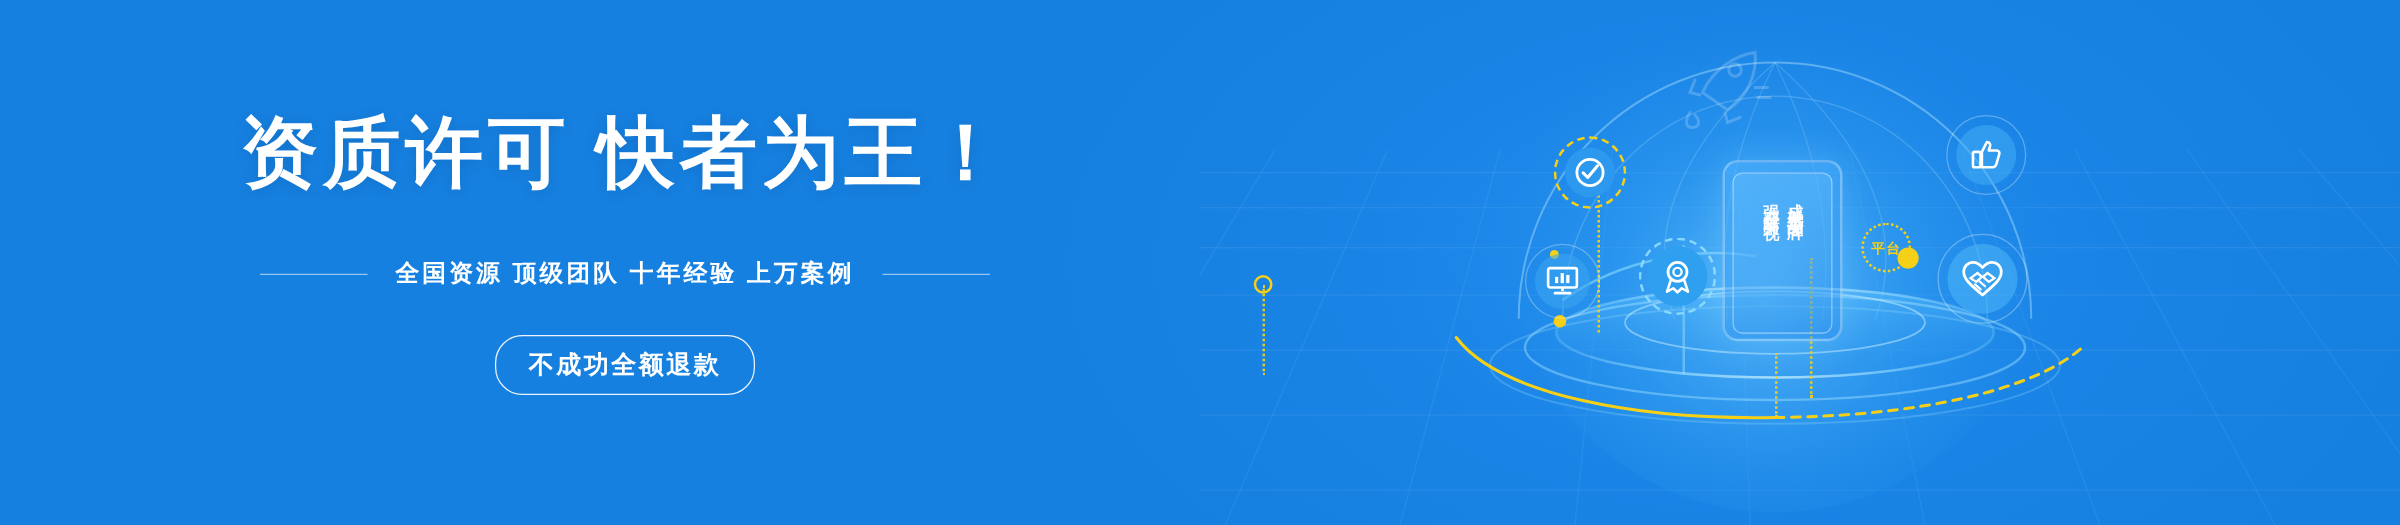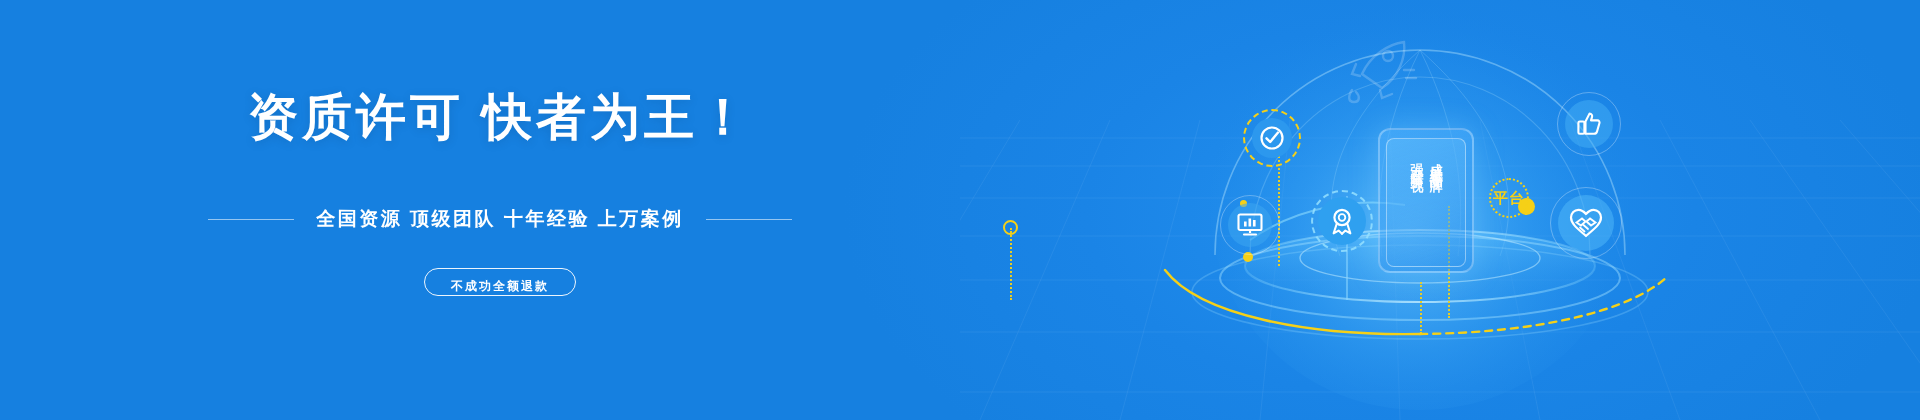--- a/index.html
+++ b/index.html
@@ -26,21 +26,21 @@
   }
 
   
   .copy{
     position:absolute; left:0; top:0; width:1000px; height:420px;
   }
   .headline{
     position:absolute; left:0; top:92px; width:1000px;
     text-align:center;
     color:#ffffff;
-    font-size:50px;
+    font-size:62px;
     font-weight:bold;
     letter-spacing:4px;
     line-height:1;
     white-space:nowrap;
     text-shadow:0 2px 10px rgba(5,50,100,.18);
   }
   .sub-row{
     position:absolute; left:0; top:206px; width:1000px;
     display:flex; align-items:center; justify-content:center; gap:22px;
   }
@@ -60,24 +60,24 @@
   .cta-wrap{
     position:absolute; left:0; top:268px; width:1000px;
     display:flex; justify-content:center;
   }
   .cta{
     border:1px solid rgba(255,255,255,.92);
     border-radius:22px;
     color:#ffffff;
     background:transparent;
     font-family:inherit;
-    font-size:12px;
+    font-size:20px;
     font-weight:bold;
     letter-spacing:2px;
-    padding:9px 26px 0;
+    padding:9px 26px 10px;
     cursor:pointer;
     white-space:nowrap;
   }
 
   
   .illo{
     position:absolute; left:950px; top:0; width:970px; height:420px;
     pointer-events:none;
   }
   .illo svg{ display:block; }
@@ -134,21 +134,21 @@
   }
 
   
   .bubble-pt{
     position:absolute; left:1489px; top:178px;
     width:40px; height:40px;
     border-radius:50%;
     border:2px dotted #f5d017;
     display:flex; align-items:center; justify-content:center;
     color:#f5d017;
-    font-size:15px;
+    font-size:11px;
     font-weight:bold;
     letter-spacing:1px;
   }
 
   .dot-y{
     position:absolute; border-radius:50%; background:#f5d017;
   }
   .ring-y{
     position:absolute; border-radius:50%; border:2px solid #f5d017;
   }

